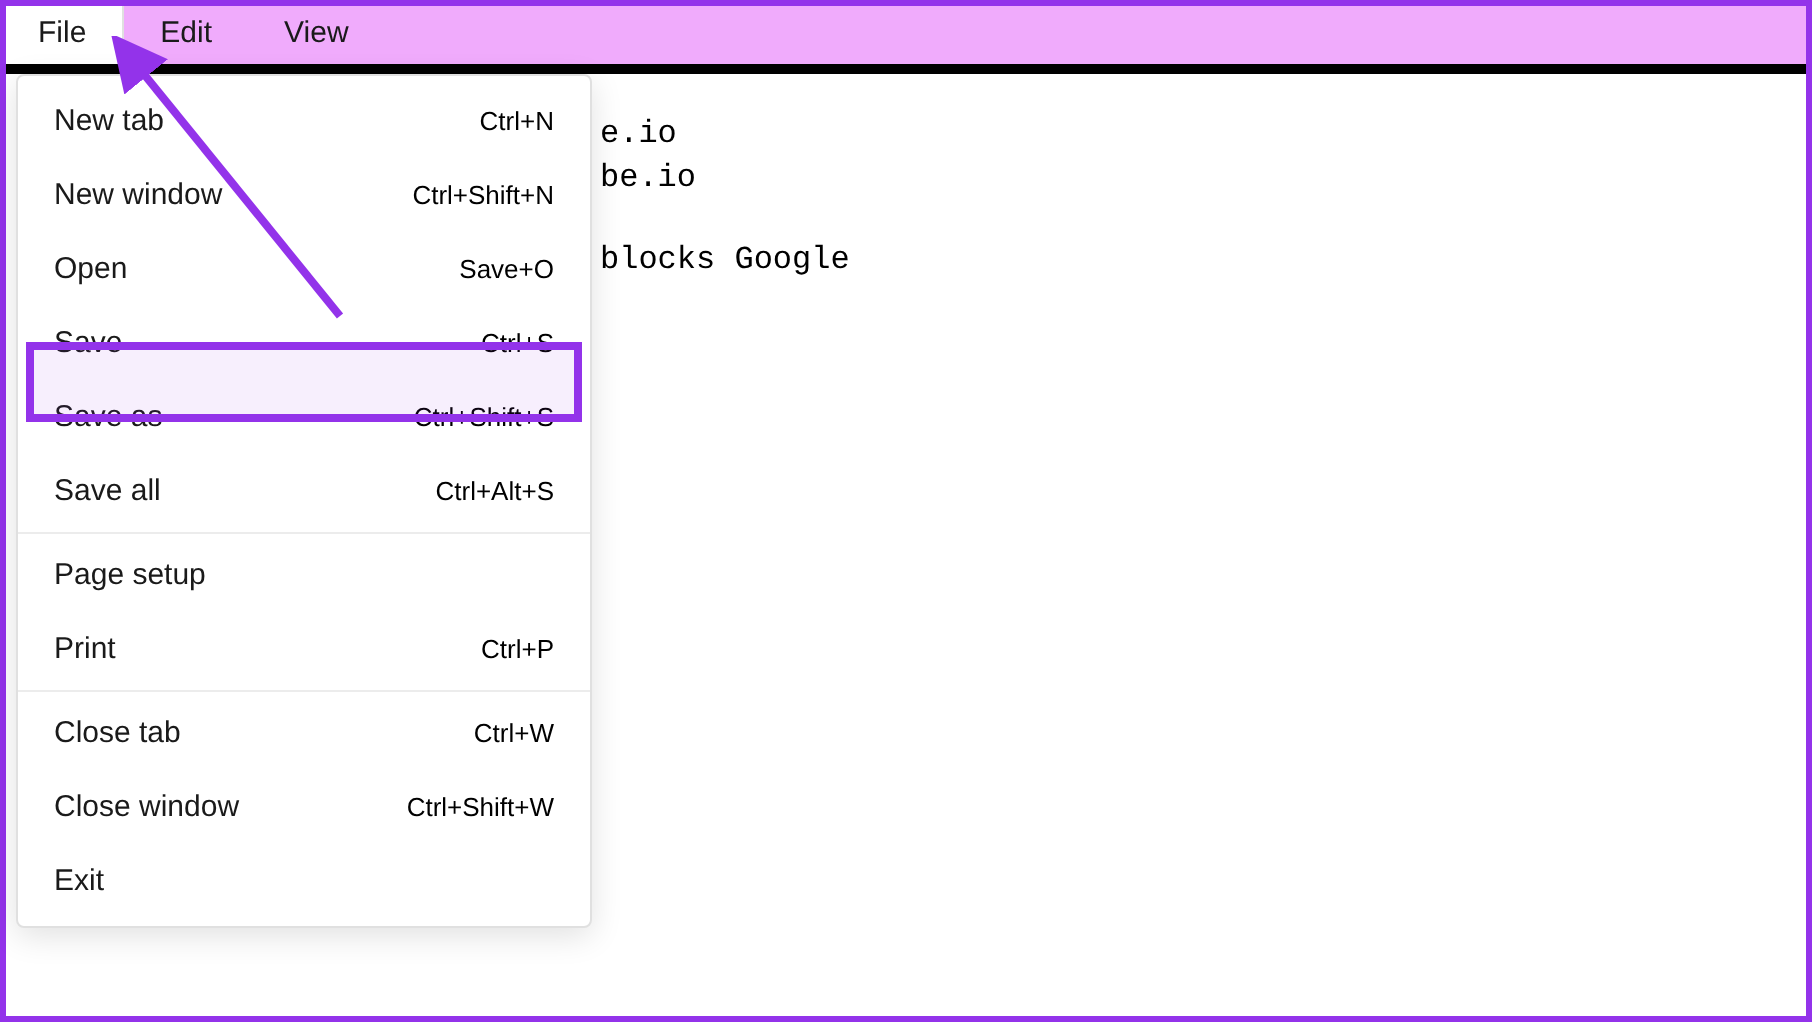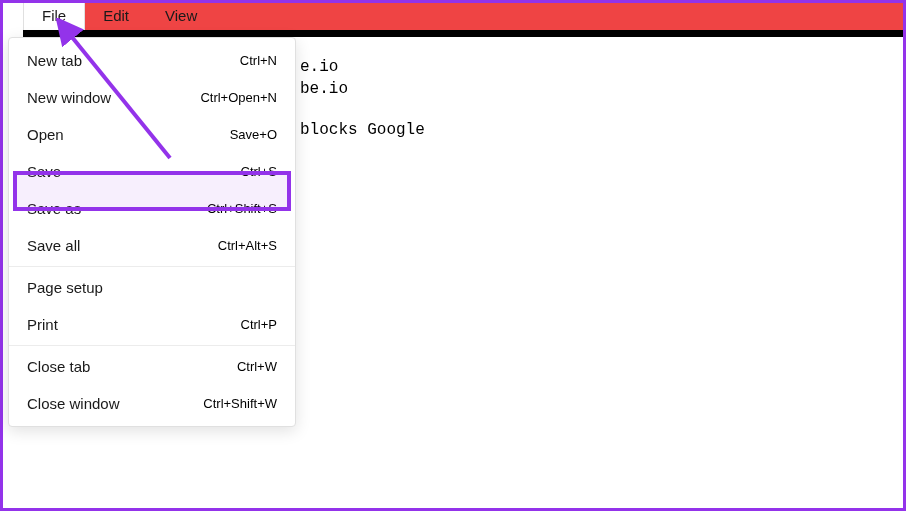--- a/index.html
+++ b/index.html
@@ -18,26 +18,25 @@
     .outer-frame {
       position: absolute;
       top: 0;
       left: 0;
       right: 0;
       bottom: 0;
       border: 3px solid #9333ea;
     }
     .menubar {
       display: flex;
-      background: #ef4444;
-      border-bottom: 7px solid #000000;
+      background: #f0abfc;
+      border-bottom: 5px solid #000000;
       padding: 0;
       height: 37px;
       align-items: stretch;
-      margin-left: 23px;
     }
     .menubar-item {
       padding: 8px 18px;
       font-size: 15px;
       color: #1a1a1a;
       cursor: default;
       display: flex;
       align-items: center;
     }
     .menubar-item.active {
@@ -128,21 +127,21 @@
   </div>
 </div>
 
 <div class="dropdown">
   <div class="dropdown-item">
     <span>New tab</span>
     <span class="shortcut">Ctrl+N</span>
   </div>
   <div class="dropdown-item">
     <span>New window</span>
-    <span class="shortcut">Ctrl+Open+N</span>
+    <span class="shortcut">Ctrl+Shift+N</span>
   </div>
   <div class="dropdown-item">
     <span>Open</span>
     <span class="shortcut">Save+O</span>
   </div>
   <div class="dropdown-item">
     <span>Save</span>
     <span class="shortcut">Ctrl+S</span>
   </div>
   <div class="dropdown-item">
@@ -168,20 +167,24 @@
   <div class="dropdown-separator"></div>
 
   <div class="dropdown-item">
     <span>Close tab</span>
     <span class="shortcut">Ctrl+W</span>
   </div>
   <div class="dropdown-item">
     <span>Close window</span>
     <span class="shortcut">Ctrl+Shift+W</span>
   </div>
+  <div class="dropdown-item">
+    <span>Exit</span>
+    <span class="shortcut"></span>
+  </div>
 </div>
 
 <div class="highlight-box" style="top:171px; left:13px; width:278px; height:40px;"></div>
 
 <svg class="arrow-svg" width="140" height="160">
   <defs>
     <marker id="arrowhead" markerWidth="7" markerHeight="7" refX="4" refY="3.5" orient="auto">
       <polygon points="0 0, 7 3.5, 0 7" fill="#9333ea"></polygon>
     </marker>
   </defs>

